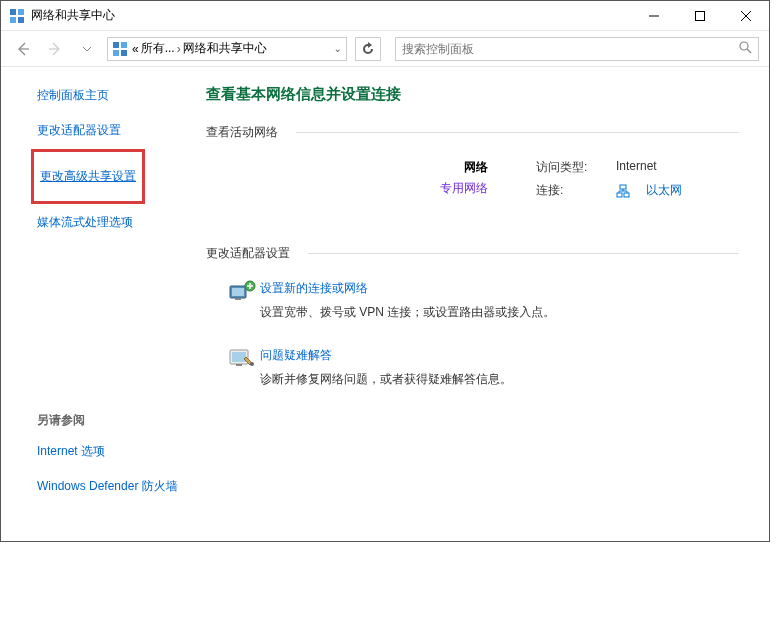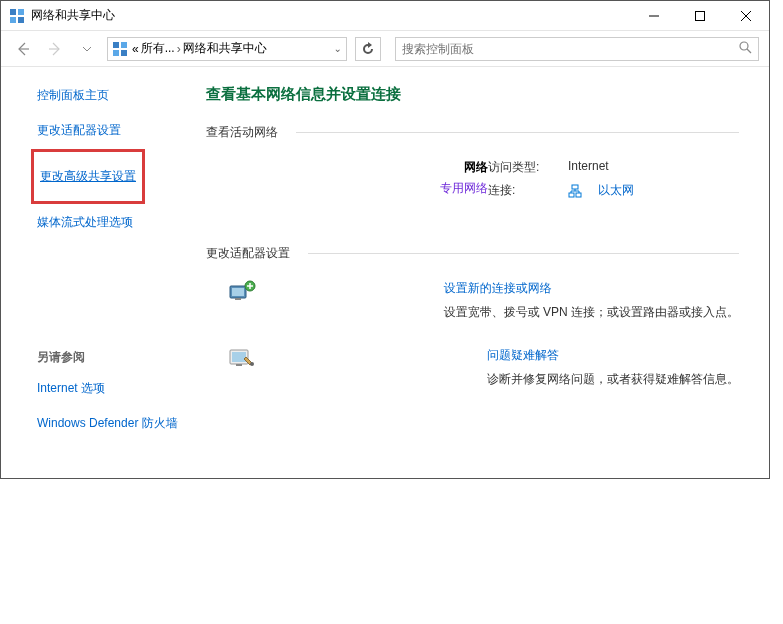--- a/index.html
+++ b/index.html
@@ -1,17 +1,17 @@
 <!DOCTYPE html>
 <html><head>
   <meta charset="utf-8">
   <style>
     * { margin: 0; padding: 0; box-sizing: border-box; font-family: "Microsoft YaHei", "Segoe UI", sans-serif; }
     body { background: #fff; width: 783px; height: 624px; overflow: hidden; font-size: 12px; color: #000; }
-    .window { border: 1px solid #555; width: 770px; height: 479px; position: relative; background: #fff; }
+    .window { border: 1px solid #555; width: 770px; height: 542px; position: relative; background: #fff; }
     .titlebar { display: flex; align-items: center; height: 30px; padding-left: 8px; border-bottom: 1px solid #e5e5e5; }
     .title-icon { width: 16px; height: 16px; margin-right: 6px; }
     .title-text { flex: 1; font-size: 12px; }
     .win-btns { display: flex; }
     .win-btn { width: 46px; height: 30px; display: flex; align-items: center; justify-content: center; cursor: default; font-size: 14px; font-family: "Segoe UI", sans-serif; }
     .toolbar { display: flex; align-items: center; height: 36px; padding: 0 10px; gap: 8px; border-bottom: 1px solid #e5e5e5; }
     .nav-btn { width: 24px; height: 24px; display: flex; align-items: center; justify-content: center; color: #888; }
     .addr-bar { flex: 0 0 240px; height: 24px; border: 1px solid #ccc; display: flex; align-items: center; padding: 0 4px; gap: 4px; font-size: 12px; }
     .addr-icon { width: 16px; height: 16px; }
     .addr-parts { display: flex; align-items: center; gap: 2px; }
@@ -33,24 +33,24 @@
     .page-title { color: #0b6f3f; font-size: 15px; margin-bottom: 20px; }
     .section-title-row { display: flex; align-items: center; gap: 18px; margin-bottom: 18px; }
     .section-title-row .rule { flex: 1; height: 1px; background: #ddd; }
     .section-title-row .lbl { color: #333; font-size: 12px; white-space: nowrap; }
     .network-row { display: flex; padding-left: 22px; margin-bottom: 40px; }
     .net-left { flex: 0 0 260px; text-align: right; }
     .net-name { font-weight: bold; font-size: 12px; margin-bottom: 4px; }
     .net-type { font-size: 12px; color: #6d28d9; }
     .net-right { font-size: 12px; }
     .net-right .row { display: flex; gap: 20px; margin-bottom: 6px; }
-    .net-right .lbl { width: 60px; color: #333; }
+    .net-right .lbl { width: 60px; color: #333; margin-left: 48px; }
     .net-right .val { color: #333; }
     .net-link { color: #0066cc; cursor: pointer; display: inline-flex; align-items: center; gap: 16px; }
-    .settings-item { display: flex; gap: 28px; padding-left: 22px; margin-bottom: 26px; justify-content: space-between; }
+    .settings-item { display: flex; gap: 4px; padding-left: 22px; margin-bottom: 26px; }
     .settings-icon { width: 28px; height: 22px; flex-shrink: 0; }
     .settings-txt { font-size: 12px; }
     .settings-link { color: #0066cc; cursor: pointer; margin-bottom: 6px; display: block; }
     .settings-desc { color: #333; line-height: 1.5; }
     .eth-icon { color: #0078d7; }
   </style>
 </head>
 <body>
 
 <div class="window">

